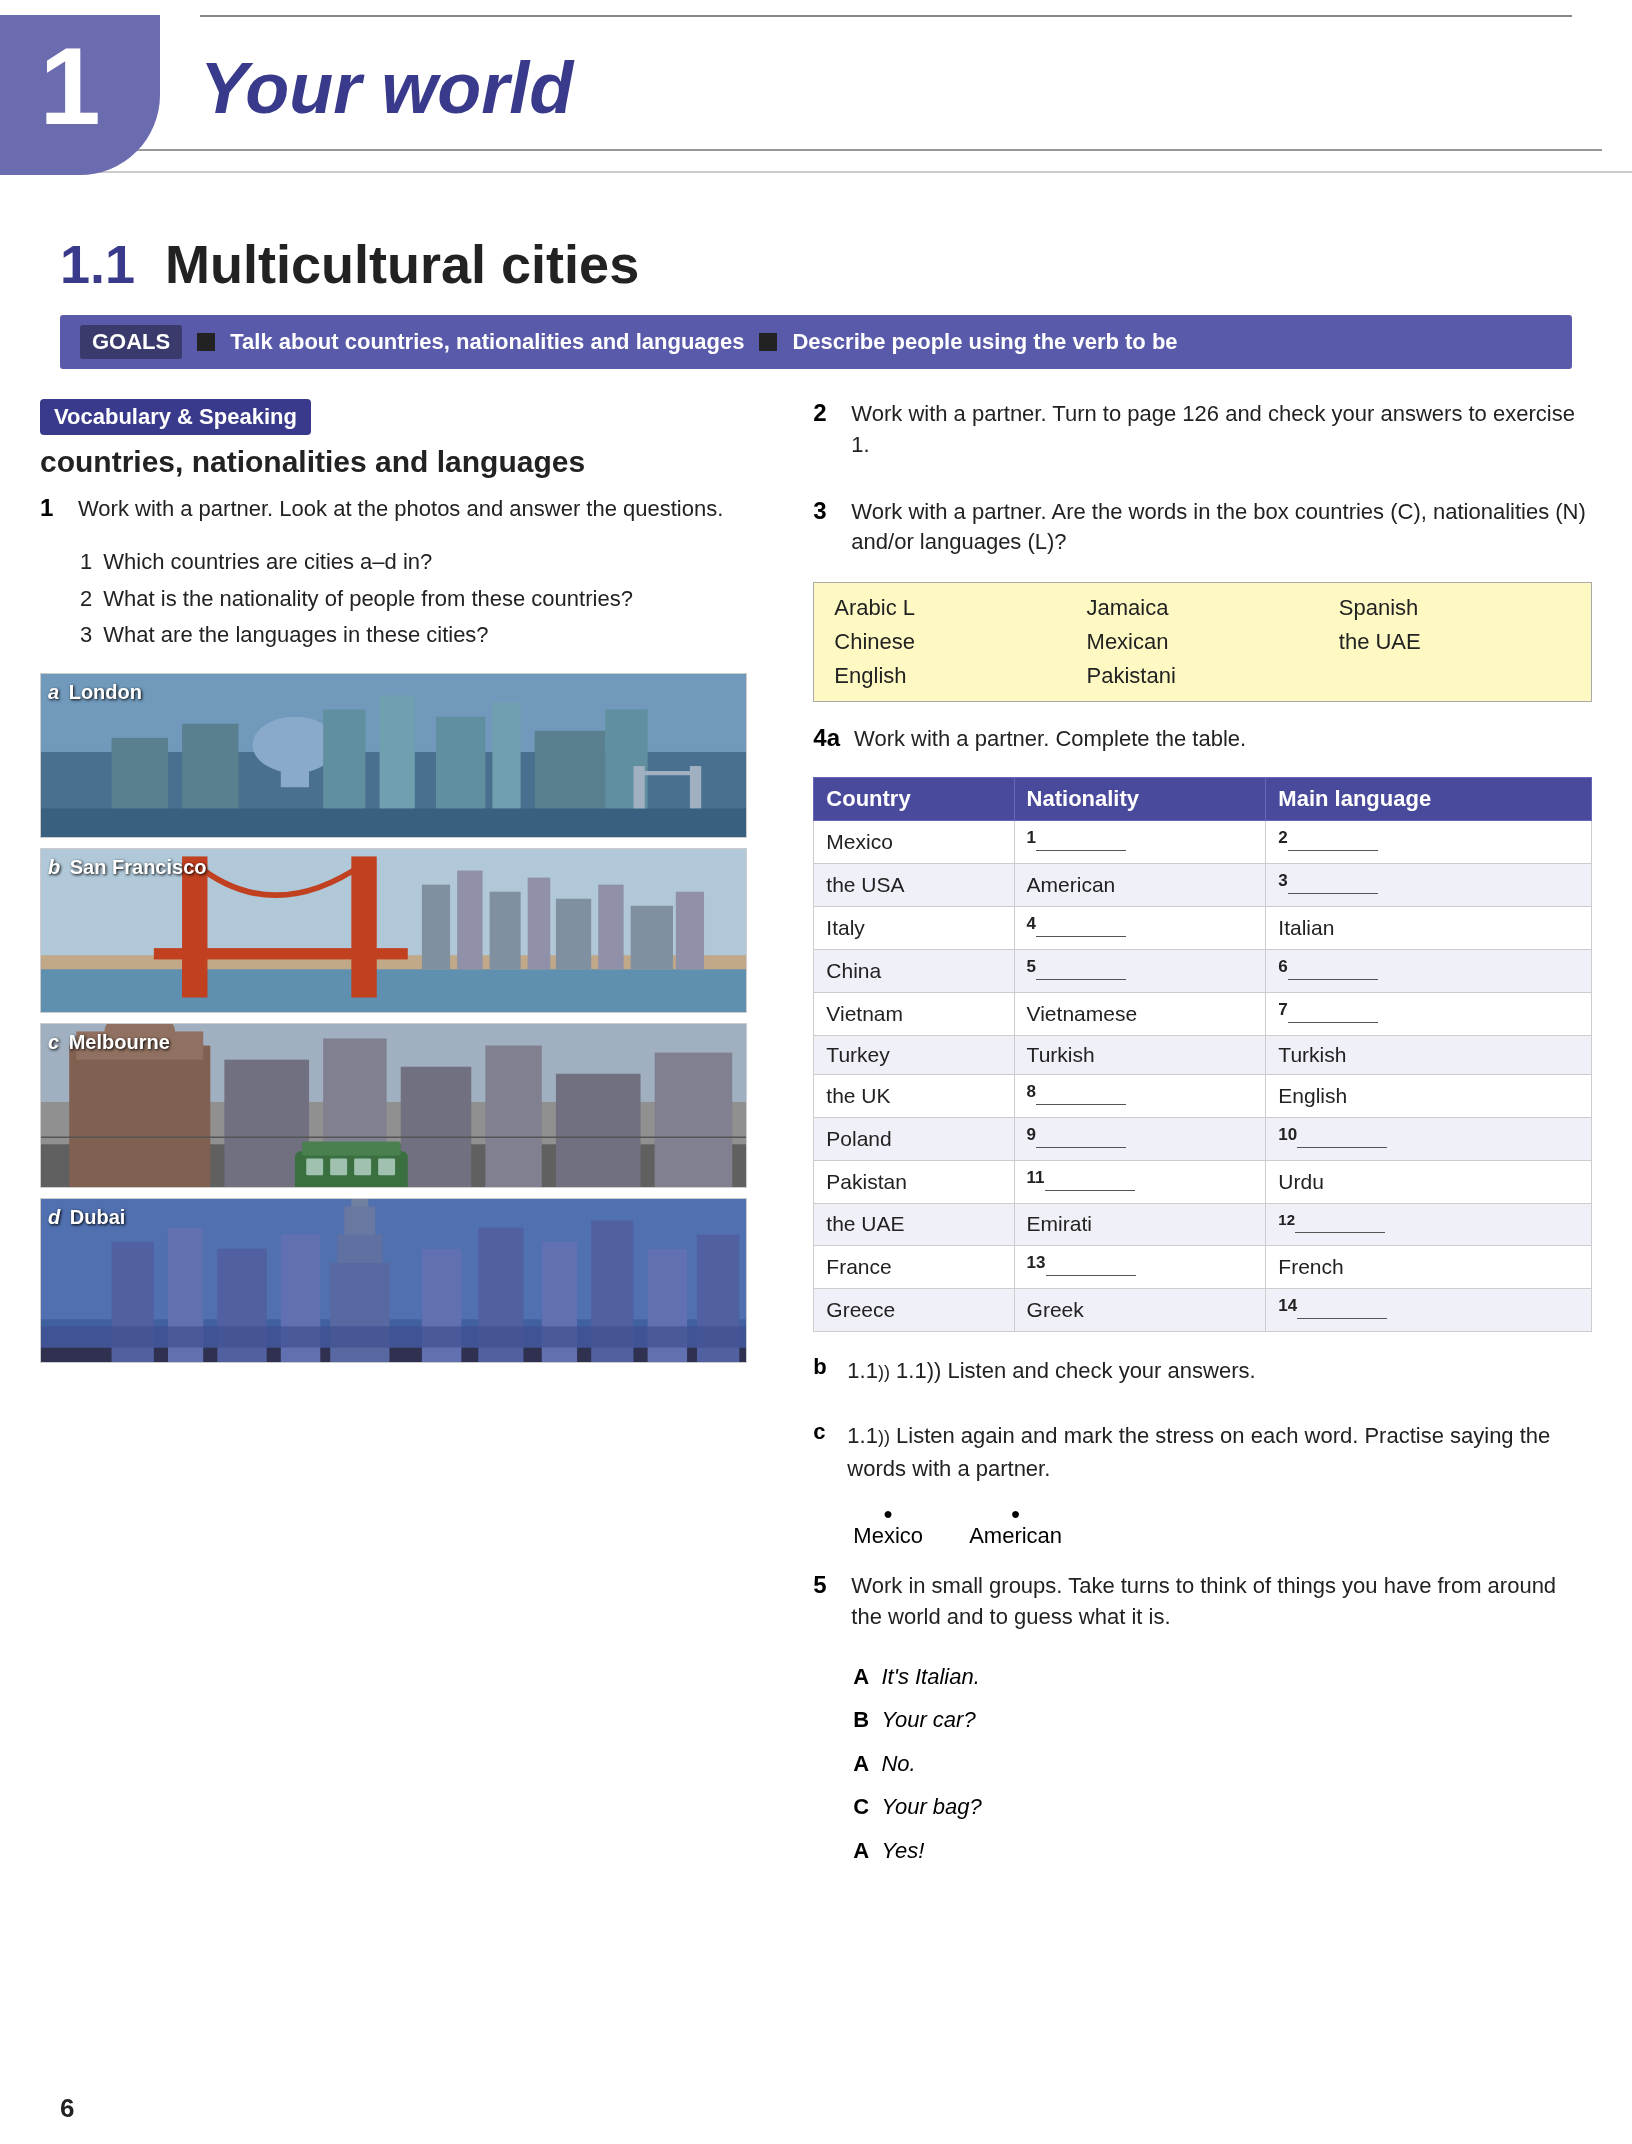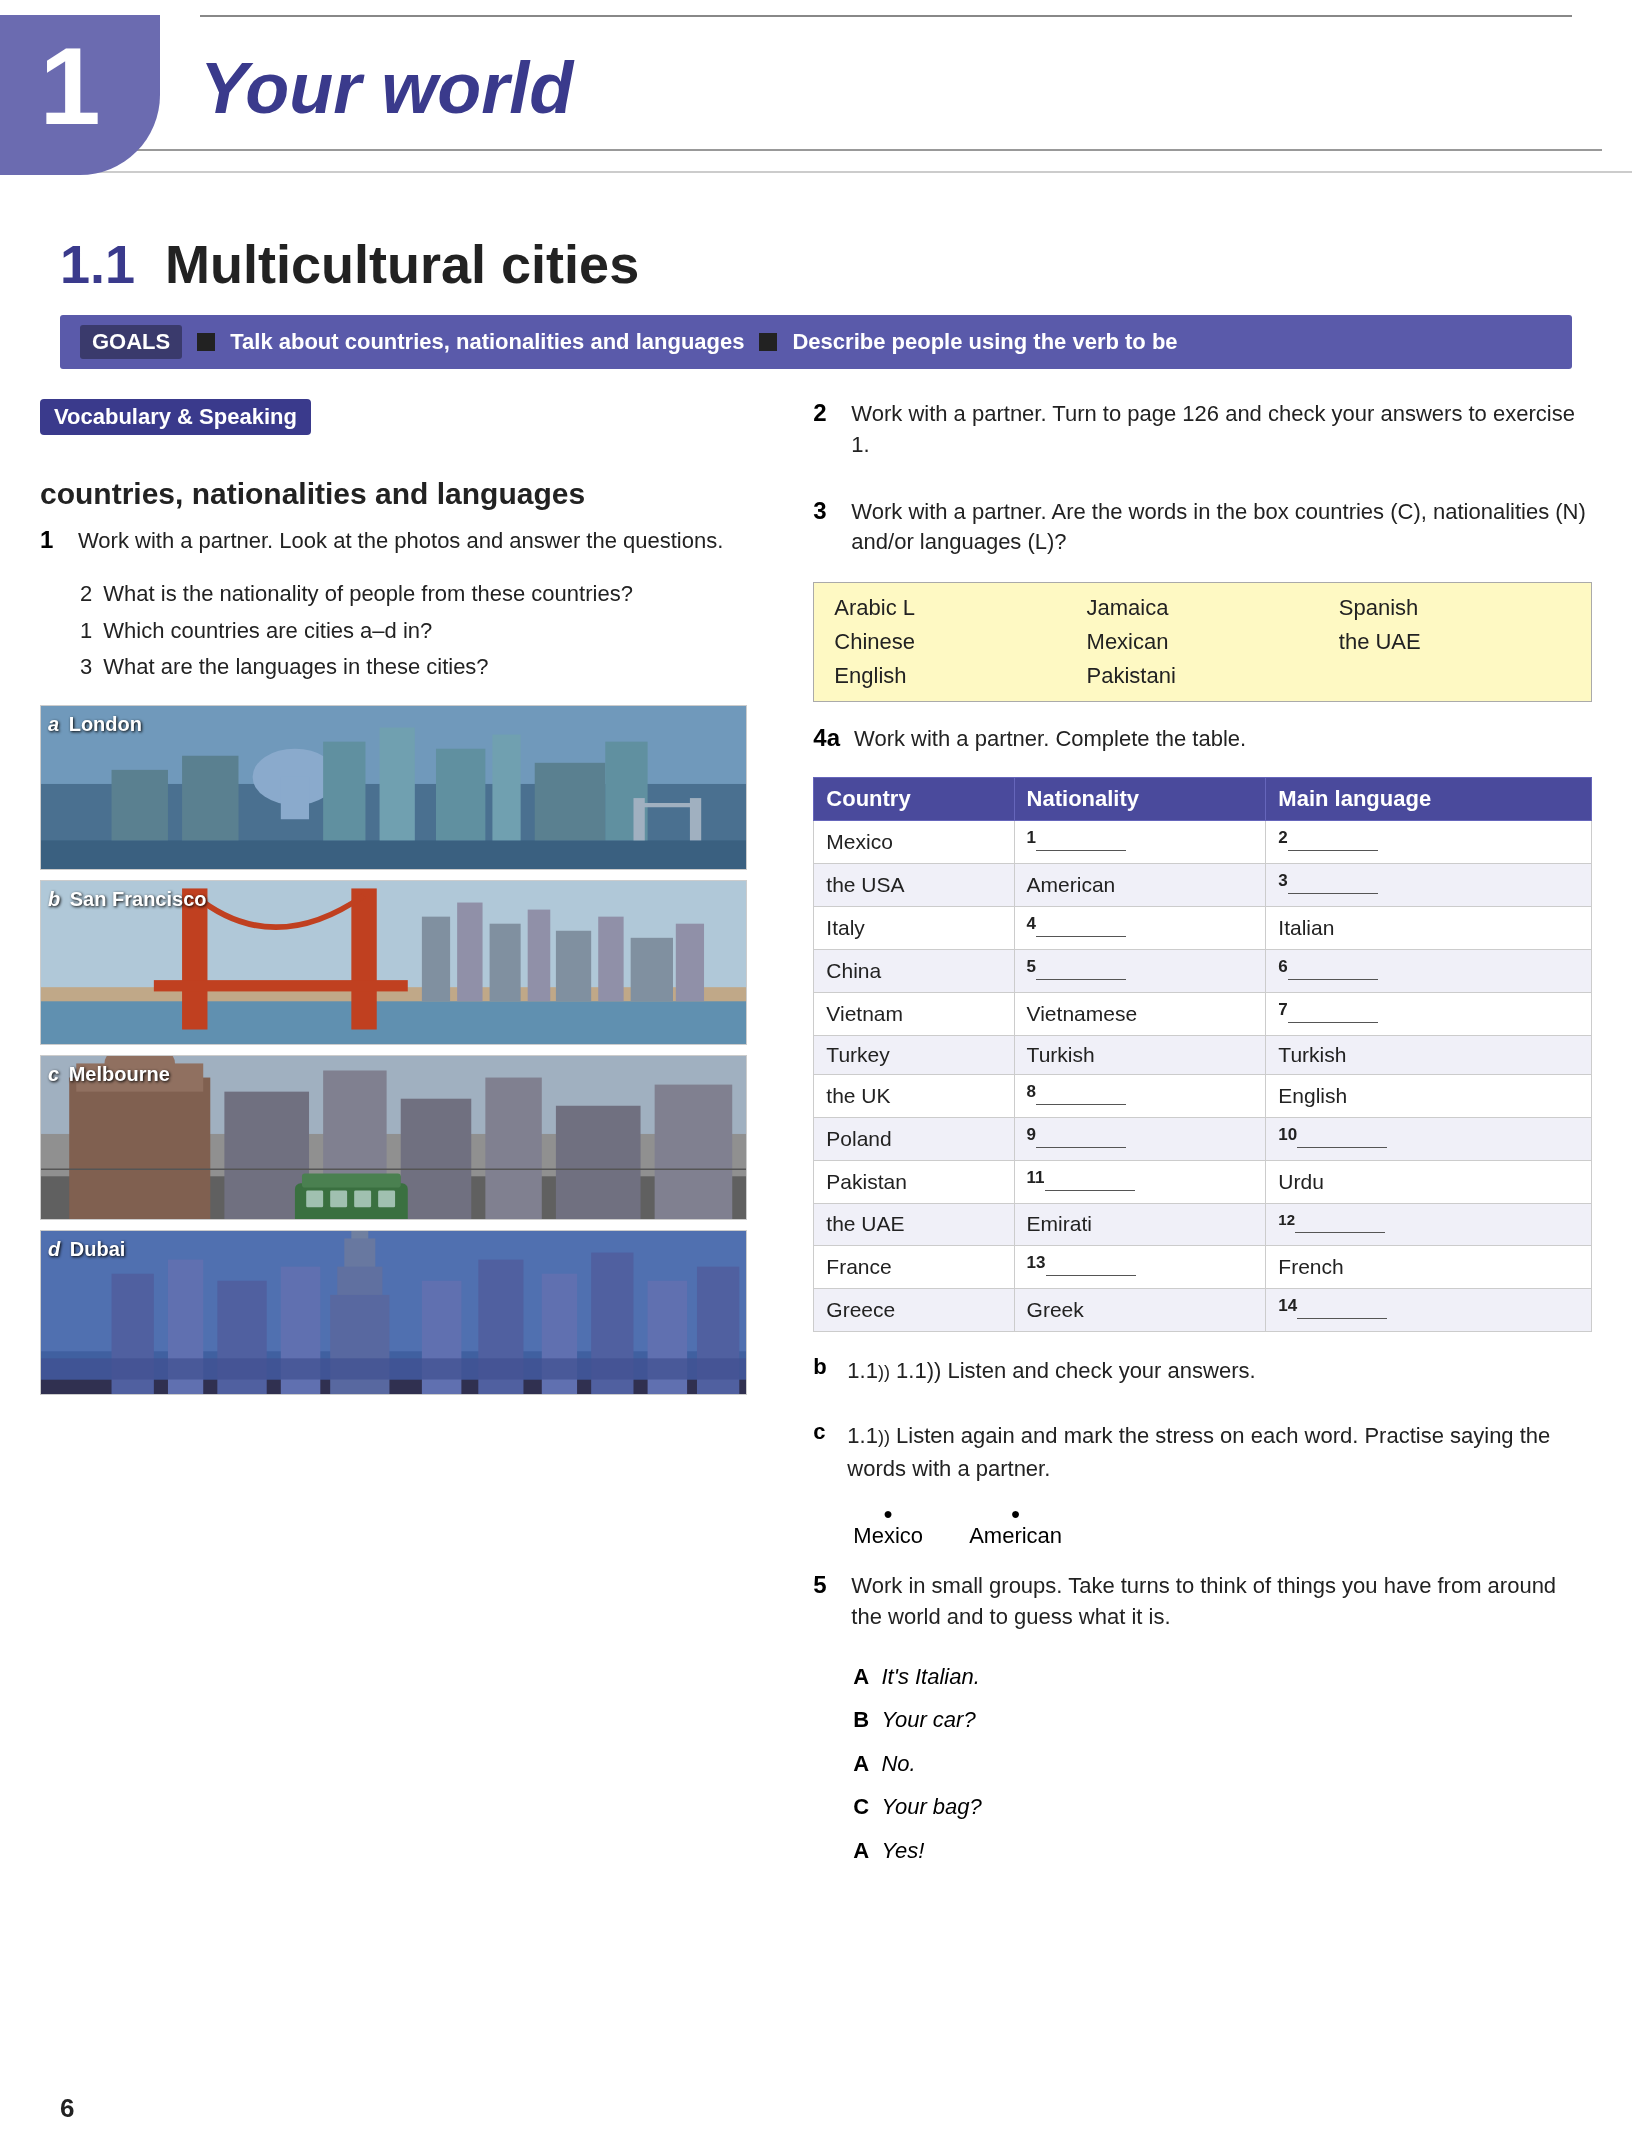--- a/index.html
+++ b/index.html
@@ -140,21 +140,20 @@
       font-size: 22px;
       font-weight: bold;
       padding: 5px 14px;
       border-radius: 4px;
     }
 
     .vocab-title {
       font-size: 30px;
       font-weight: bold;
       color: #222;
-      margin-top: 32px;
     }
 
     .exercise-text {
       font-size: 22px;
       color: #222;
       margin-bottom: 12px;
       line-height: 1.4;
     }
 
     .sub-items {
@@ -366,22 +365,22 @@
       <span class="vocab-badge">Vocabulary &amp; Speaking</span>
       <span class="vocab-title">countries, nationalities and languages</span>
     </div>
 
     <div class="exercise-block">
       <div class="ex-row">
         <span class="ex-num-bold">1</span>
         <span class="exercise-text">Work with a partner. Look at the photos and answer the questions.</span>
       </div>
       <ul class="sub-items">
+        <li data-num="1">Which countries are cities a–d in?</li>
         <li data-num="2">What is the nationality of people from these countries?</li>
-        <li data-num="1">Which countries are cities a–d in?</li>
         <li data-num="3">What are the languages in these cities?</li>
       </ul>
     </div>
 
     <div class="city-photo">
       <div class="city-photo-img photo-london" style="height:165px; position:relative; overflow:hidden;">
         
         <svg width="100%" height="100%" viewBox="0 0 500 165" xmlns="http://www.w3.org/2000/svg" preserveAspectRatio="xMidYMid slice">
           <rect width="500" height="165" fill="#7099bb"></rect>
           <rect x="0" y="80" width="500" height="85" fill="#4a7090"></rect>

